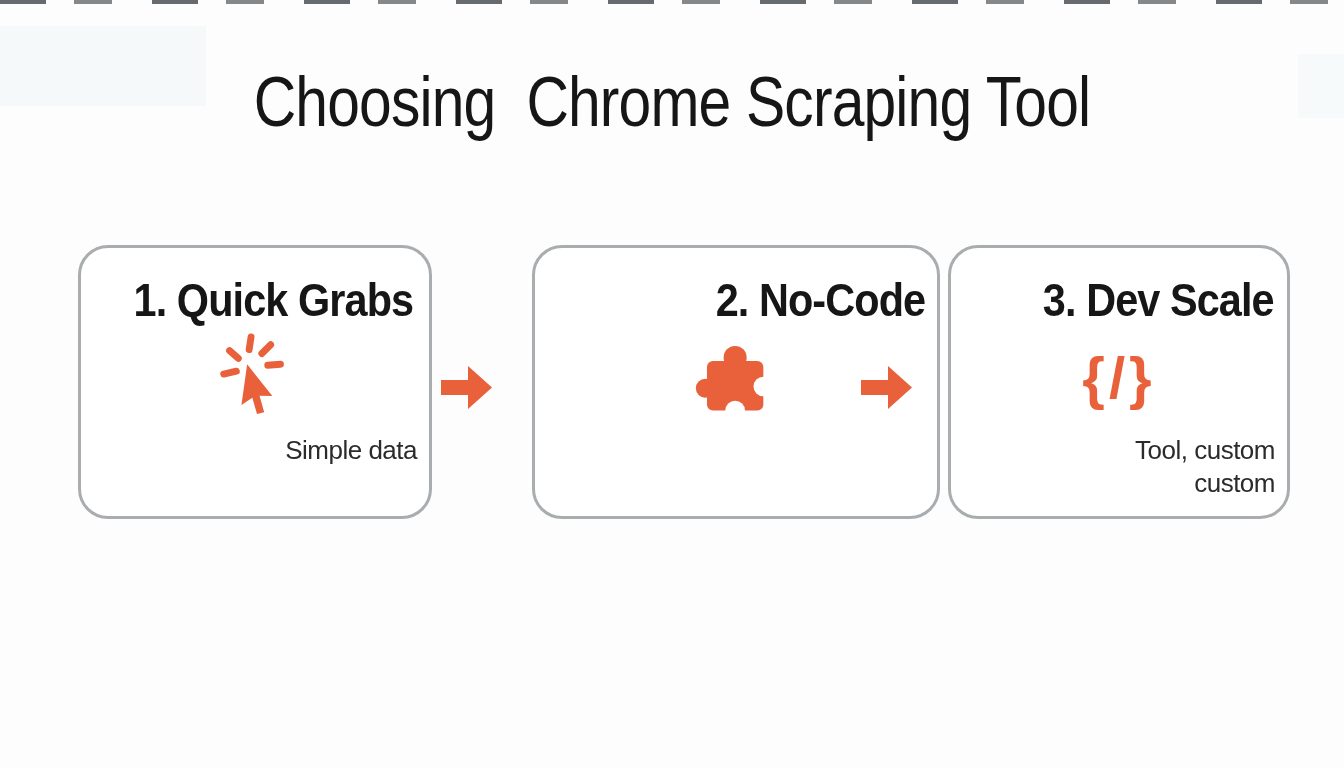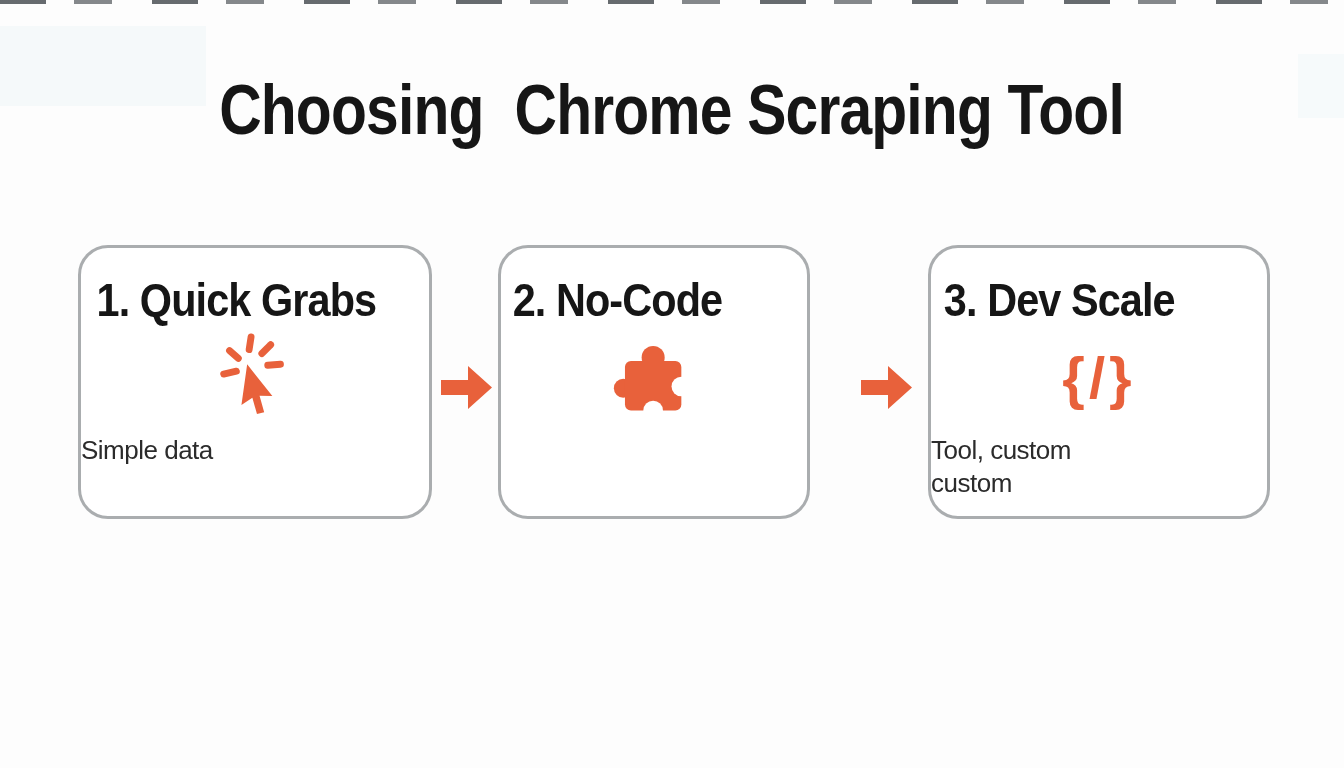--- a/index.html
+++ b/index.html
@@ -36,48 +36,48 @@
   .patch-b {
     position: absolute; right: 0; top: 54px;
     width: 46px; height: 64px;
     background: #F6FAFB;
   }
 
   .title {
     position: absolute;
     top: 66px;
     left: 0; right: 0;
-    margin: 8px;
+    margin: 0;
     text-align: center;
-    font-weight: 700;
+    font-weight: 400;
     color: var(--ink, #161616);
     font-size: 70px;
     line-height: 72px;
     letter-spacing: -1px;
   }
   .title .squeeze {
     display: inline-block;
     transform: scaleX(0.84);
     transform-origin: center;
     white-space: pre; 
   }
 
   .card {
     position: absolute;
     top: 245px;
     height: 274px;
     box-sizing: border-box;
     background: #FFFFFF;
     border: 3px solid var(--border, #AAADAF);
     border-radius: 30px;
-    text-align: left;
+    text-align: right;
   }
   .card-1 { left: 78px;  width: 354px; }
-  .card-2 { left: 498px; width: 312px; }
-  .card-3 { left: 928px; width: 342px; }
+  .card-2 { left: 532px; width: 408px; }
+  .card-3 { left: 948px; width: 342px; }
 
   .card h2 {
     margin: 28px 0 0;
     font-size: 46px;
     line-height: 48px;
     font-weight: 700;
     color: var(--ink, #161616);
     letter-spacing: -1px;
   }
   .card h2 .squeeze {
@@ -90,21 +90,21 @@
   .icon-zone {
     height: 104px;
     margin-top: 2px;
     display: flex;
     align-items: center;
     justify-content: center;
     color: var(--accent, #E8613B);
   }
 
   .desc {
-    margin: 4px 0 0;
+    margin: 4px 12px 0;
     font-size: 26px;
     line-height: 33px;
     letter-spacing: -0.5px;
     color: var(--body-ink, #2B2B2B);
   }
   .desc span { display: block; }
 
   .code-glyph {
     font-size: 58px;
     font-weight: 700;

